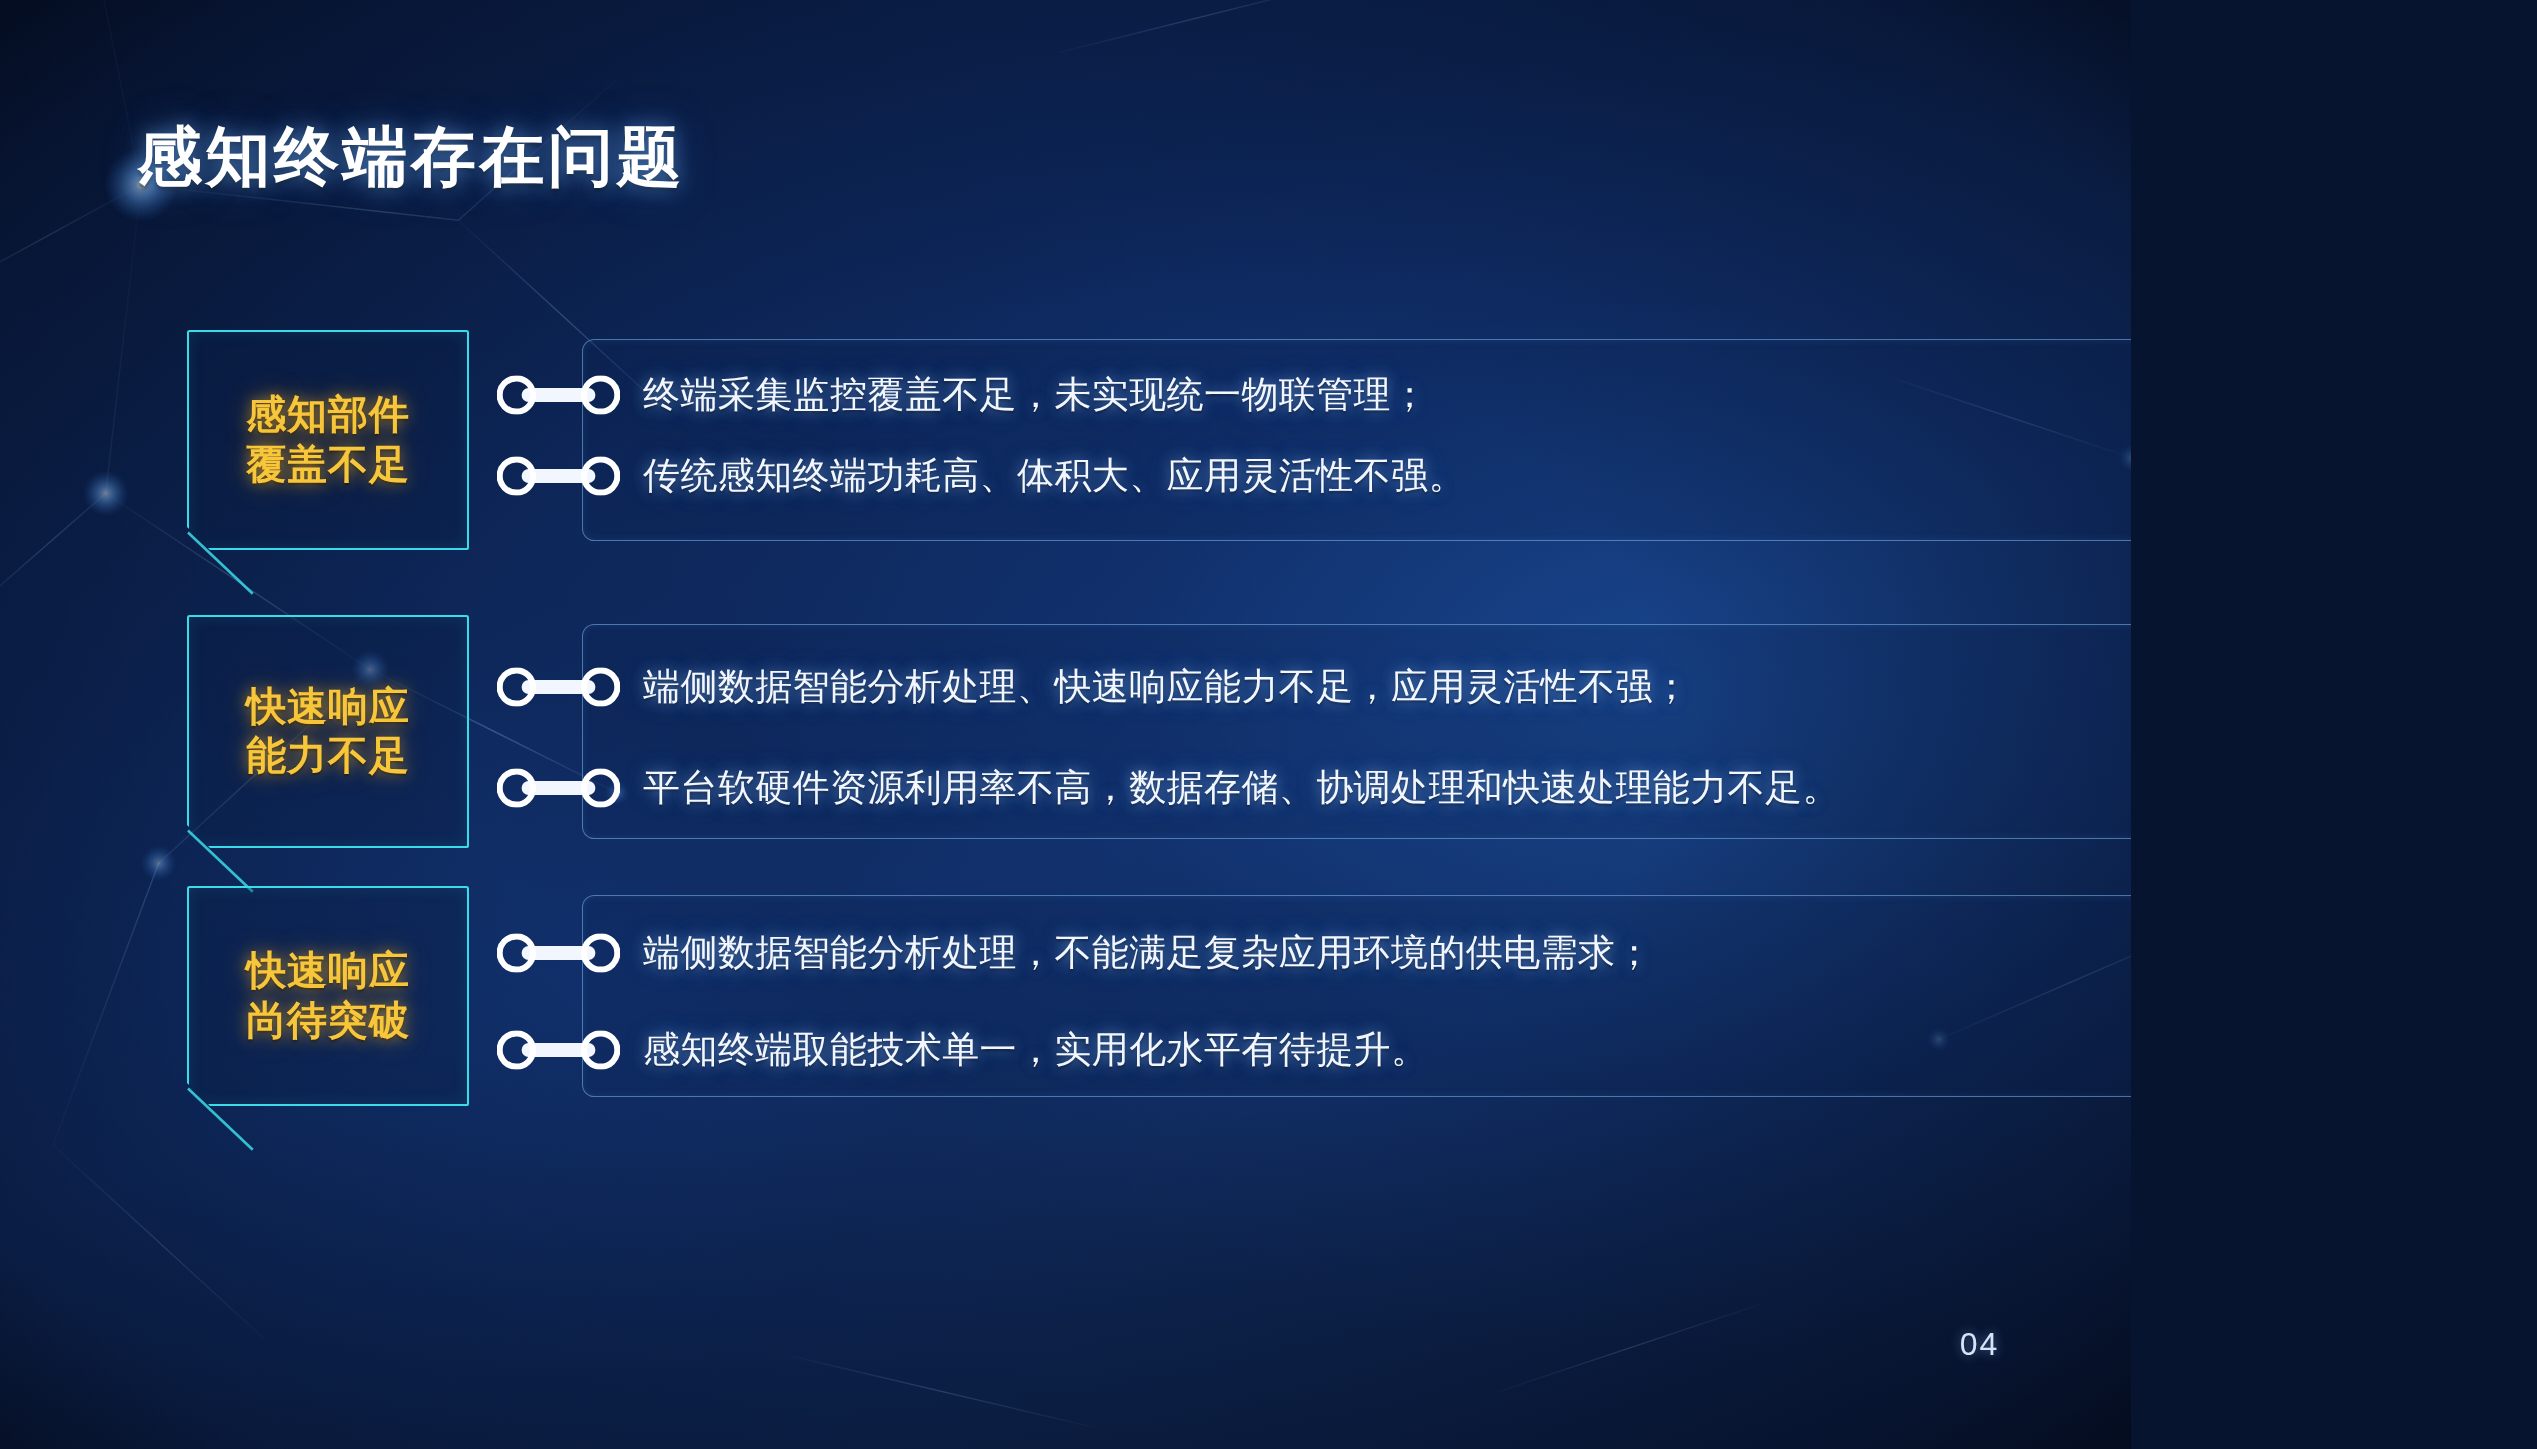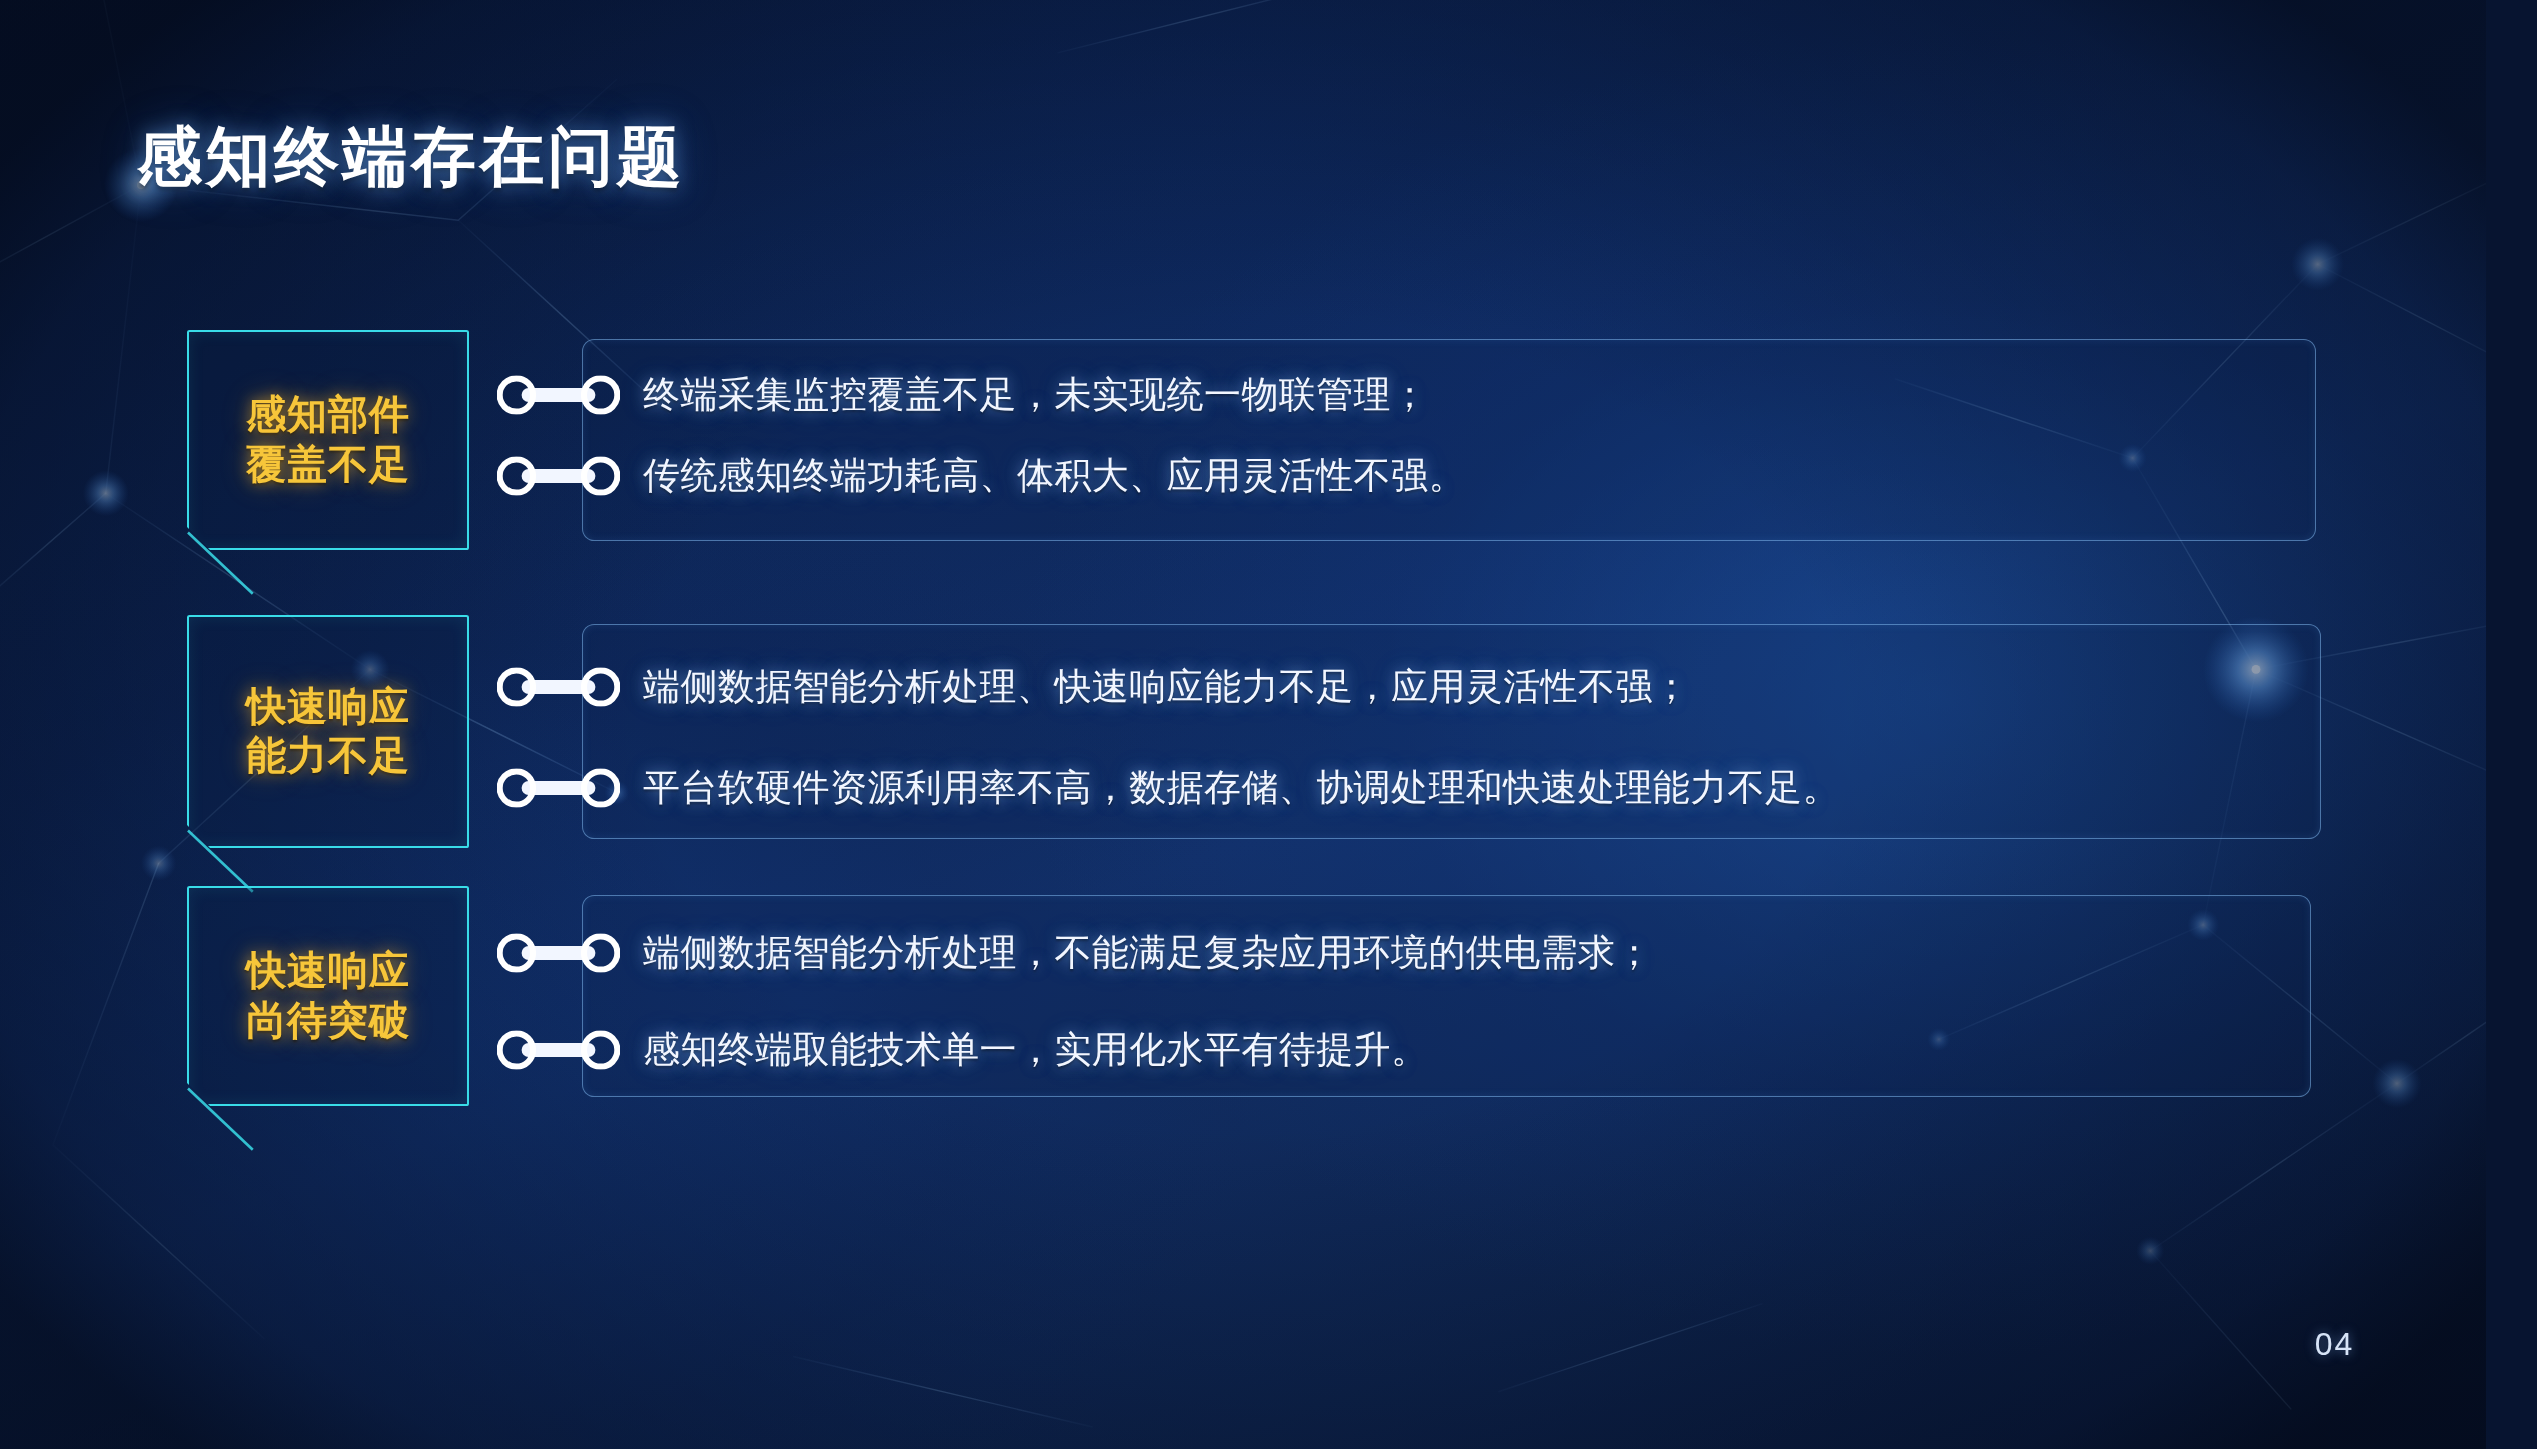--- a/index.html
+++ b/index.html
@@ -5,21 +5,21 @@
   * { margin:0; padding:0; box-sizing:border-box; }
   html, body {
     width:2538px; height:1449px;
     overflow:hidden;
     background:#071430;
     font-family:"Liberation Sans", "DejaVu Sans", sans-serif;
   }
 
   #slide {
     position:relative;
-    width:2486px; height:1449px;
+    width:2131px; height:1449px;
     overflow:hidden;
     background:
       radial-gradient(ellipse 1234px 881px at 78% 48%, rgba(30,86,168,0.55) 0%, rgba(18,56,128,0.30) 45%, rgba(0,0,0,0) 75%),
       radial-gradient(ellipse 1057px 793px at 18% 72%, rgba(16,52,120,0.42) 0%, rgba(10,34,86,0.18) 50%, rgba(0,0,0,0) 78%),
       radial-gradient(ellipse 1410px 1057px at 50% 10%, rgba(14,44,104,0.40) 0%, rgba(0,0,0,0) 70%),
       linear-gradient(160deg, #0a1c42 0%, #0d2555 28%, #123069 55%, #0e2550 80%, #0a1a3c 100%);
   }
 
   
   #net { position:absolute; inset:0; width:2538px; height:1449px; pointer-events:none; }

